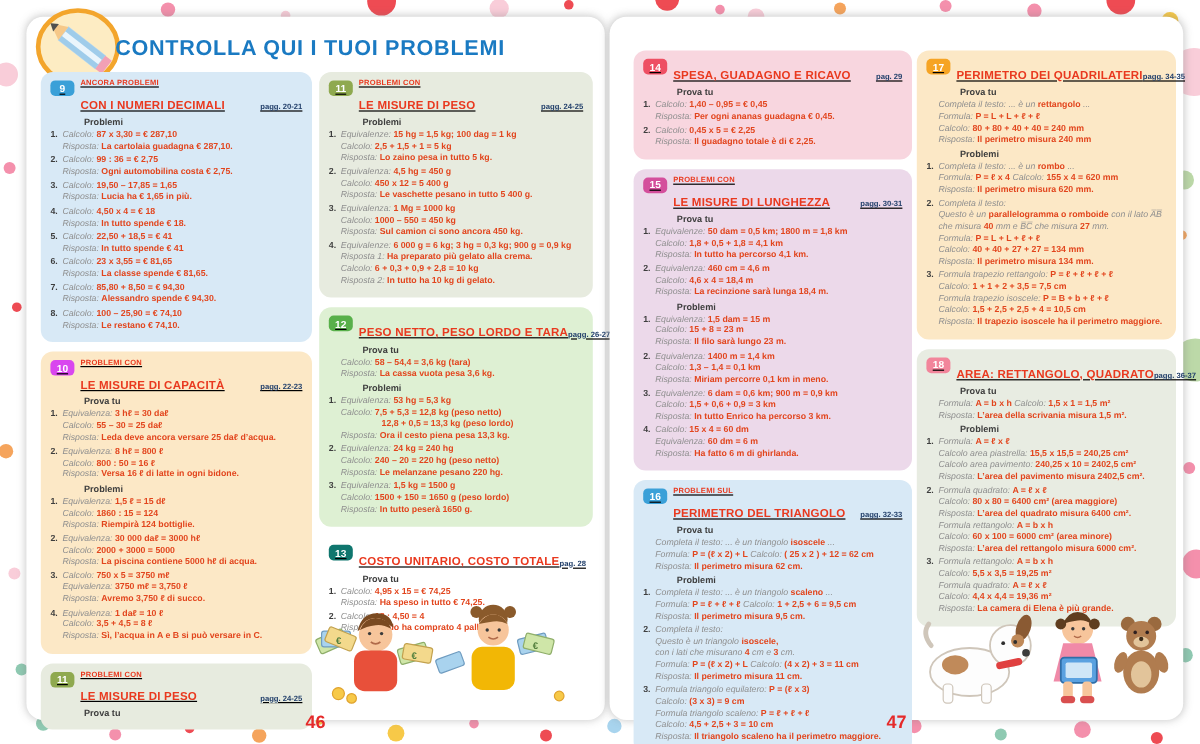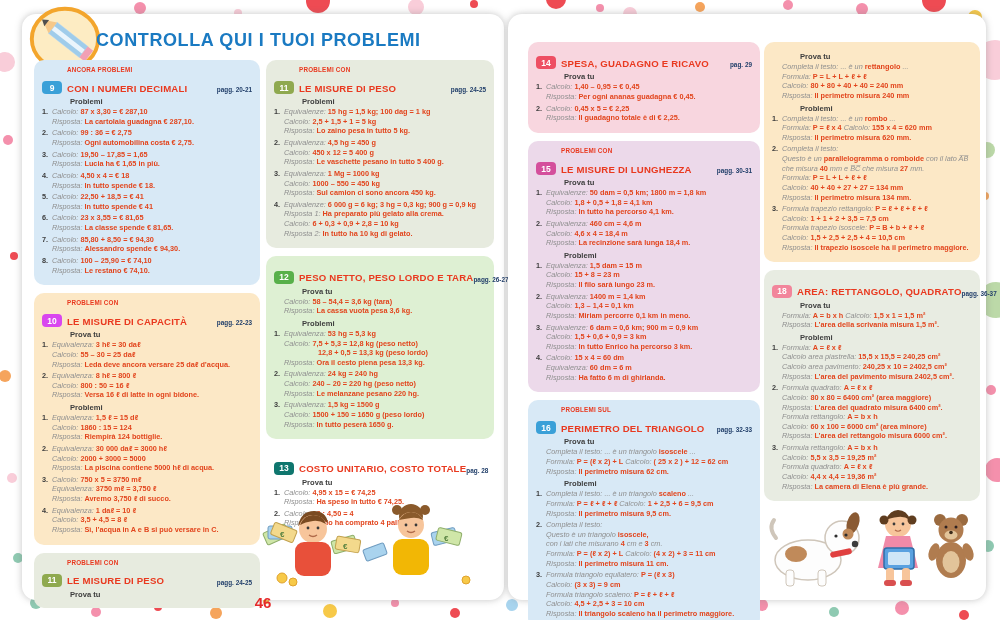--- a/index.html
+++ b/index.html
@@ -13,21 +13,21 @@
   #page-right{left:508px;top:14px;width:478px;height:586px;}
   #pencil{position:absolute;left:2px;top:-14px;width:78px;height:78px;}
   #title{position:absolute;left:74px;top:16px;margin:0;font-size:18px;
          font-weight:bold;color:#1a7ac2;letter-spacing:.6px;white-space:nowrap;}
   .col{position:absolute;display:flex;flex-direction:column;gap:8px;}
   #col1{left:12px;top:46px;width:226px;}
   #col2{left:244px;top:46px;width:228px;}
   #col3{left:20px;top:28px;width:232px;}
   #col4{left:256px;top:28px;width:216px;}
   .box{border-radius:10px;padding:7px 8px 8px;}
-  .hd{display:flex;align-items:flex-end;margin-bottom:3px;}
+  .hd{display:flex;align-items:flex-start;margin-bottom:3px;text-decoration:underline;}
   .badge{min-width:16px;height:13px;border-radius:4px;color:#fff;font-weight:bold;
          font-size:8.5px;display:flex;align-items:center;justify-content:center;
          margin-right:5px;padding:0 2px;flex:none;}
   .tw{display:flex;flex-direction:column;line-height:1.08;}
   .kick{color:#e9391f;font-weight:bold;font-size:6.3px;letter-spacing:.2px;}
   .ttl{color:#e9391f;font-weight:bold;font-size:9.6px;letter-spacing:.2px;white-space:nowrap;margin-top:10px;}
   .pgs{margin-left:auto;color:#23406b;font-size:6.4px;font-weight:bold;
        align-self:flex-end;padding-bottom:1px;flex:none;}
   .bh{font-weight:bold;color:#3d3d3d;font-size:7.6px;margin:3px 0 1px;padding-left:28px;}
   .item{display:flex;margin-bottom:2px;}
@@ -533,20 +533,27 @@
               <div class="ln"><span class="sg-l">Calcolo: </span><span class="sg-v">(3 x 3) = 9 cm</span></div>
               <div class="ln"><span class="sg-l">Formula triangolo scaleno: </span><span class="sg-v">P = ℓ + ℓ + ℓ</span></div>
               <div class="ln"><span class="sg-l">Calcolo: </span><span class="sg-v">4,5 + 2,5 + 3 = 10 cm</span></div>
               <div class="ln"><span class="sg-l">Risposta: </span><span class="sg-v">Il triangolo scaleno ha il perimetro maggiore.</span></div>
             </div>
           </div>
         </section>
       </div>
     <div class="col" id="col4">
         <section class="box" style="background: rgb(252, 232, 198);">
+          <div class="hd">
+            <span class="badge" style="background: rgb(246, 164, 36);">17</span>
+            <div class="tw">
+              <div class="ttl">PERIMETRO DEI QUADRILATERI</div>
+            </div>
+            <span class="pgs">pagg. 34-35</span>
+          </div>
           <div class="bh">Prova tu</div>
           <div class="item">
             <span class="inum"></span>
             <div class="ilines">
               <div class="ln"><span class="sg-l">Completa il testo: ... è un </span><span class="sg-v">rettangolo</span><span class="sg-l"> ...</span></div>
               <div class="ln"><span class="sg-l">Formula: </span><span class="sg-v">P = L + L + ℓ + ℓ</span></div>
               <div class="ln"><span class="sg-l">Calcolo: </span><span class="sg-v">80 + 80 + 40 + 40 = 240 mm</span></div>
               <div class="ln"><span class="sg-l">Risposta: </span><span class="sg-v">Il perimetro misura 240 mm</span></div>
             </div>
           </div>
@@ -665,14 +672,15 @@
         <ellipse cx="195" cy="45" rx="6.5" ry="4.5" fill="#e2c49a"></ellipse>
         <circle cx="195" cy="42.5" r="1.8" fill="#3a2a1a"></circle>
         <circle cx="190" cy="37" r="1.5" fill="#2e2020"></circle>
           <circle cx="200" cy="37" r="1.5" fill="#2e2020"></circle>
         <ellipse cx="195" cy="70" rx="15" ry="18" fill="#b07c4f"></ellipse>
         <ellipse cx="195" cy="72" rx="8.5" ry="11" fill="#e2c49a"></ellipse>
         <ellipse cx="178" cy="62" rx="5" ry="9" fill="#b07c4f" transform="rotate(20 178 62)"></ellipse>
         <ellipse cx="212" cy="62" rx="5" ry="9" fill="#b07c4f" transform="rotate(-20 212 62)"></ellipse>
       </svg>
     </div>
+    <div class="pagenum">47</div>
   </div>
 </div>
 
 </body></html>

